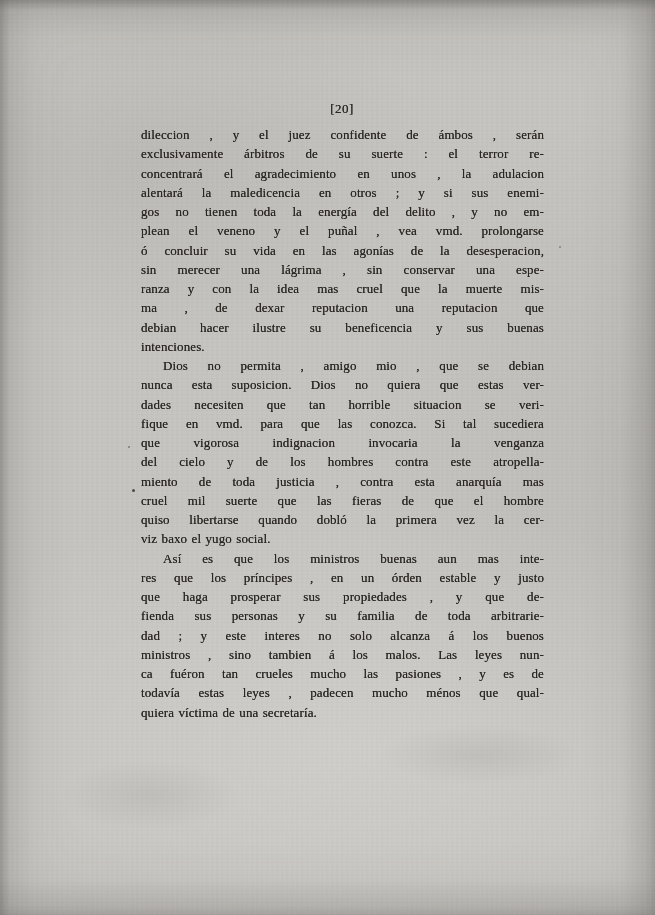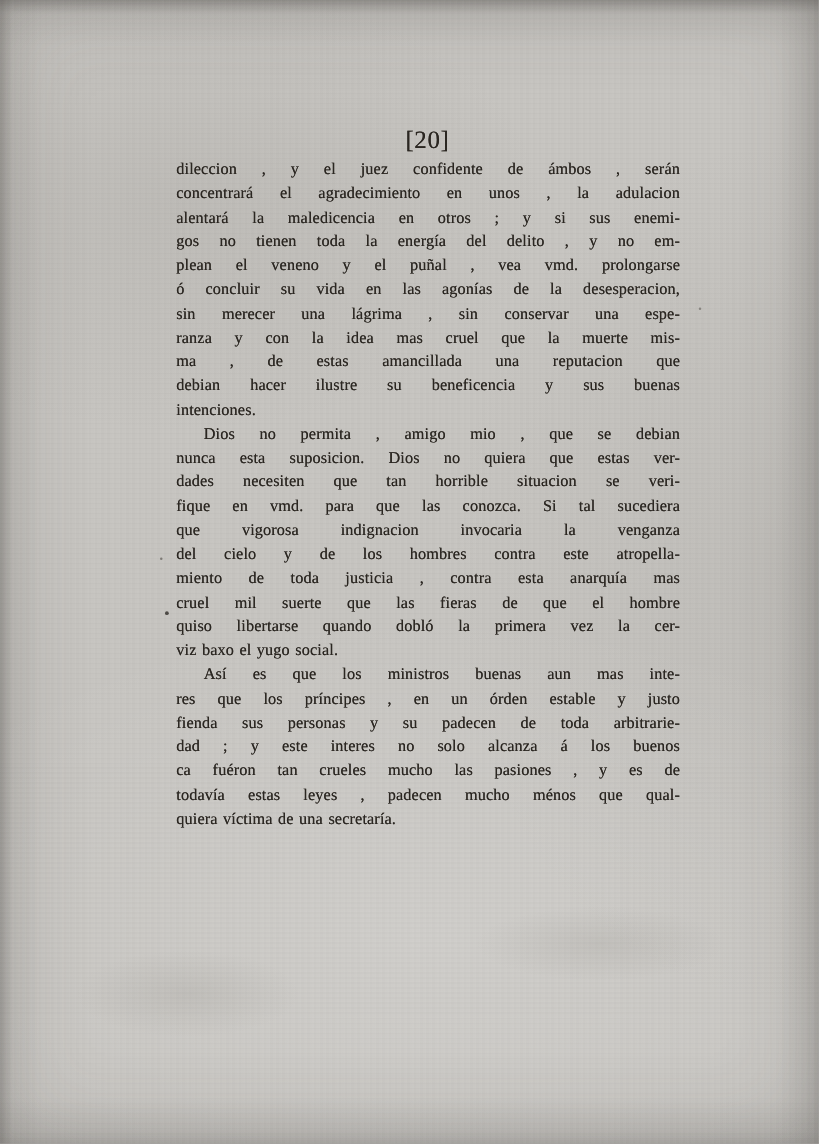--- a/index.html
+++ b/index.html
@@ -24,21 +24,21 @@
     box-shadow: inset 0 0 70px rgba(72,69,64,0.22), inset 0 0 10px rgba(72,69,64,0.18);
     font-family: "Liberation Serif", "DejaVu Serif", serif;
     color: #2b2722;
   }
   .page-number {
     position: absolute;
     top: 101px;
     left: 141px;
     width: 402px;
     text-align: center;
-    font-size: 20px;
+    font-size: 13px;
     letter-spacing: 0.5px;
     text-shadow: 0 0 0.5px rgba(43,39,34,0.85);
   }
   .body-text {
     position: absolute;
     top: 125px;
     left: 141px;
     width: 403px;
     font-size: 13px;
     line-height: 19.25px;
@@ -67,48 +67,51 @@
 </style>
 </head>
 <body>
 
 <div class="scan-page">
   <div class="page-number">[20]</div>
 
   <div class="body-text" id="body-text">
       <p class="para">
         <span class="line">dileccion , y el juez confidente de ámbos , serán</span>
+        <span class="line">exclusivamente árbitros de su suerte : el terror re-</span>
         <span class="line">concentrará el agradecimiento en unos , la adulacion</span>
         <span class="line">alentará la maledicencia en otros ; y si sus enemi-</span>
         <span class="line">gos no tienen toda la energía del delito , y no em-</span>
         <span class="line">plean el veneno y el puñal , vea vmd. prolongarse</span>
         <span class="line">ó concluir su vida en las agonías de la desesperacion,</span>
         <span class="line">sin merecer una lágrima , sin conservar una espe-</span>
         <span class="line">ranza y con la idea mas cruel que la muerte mis-</span>
-        <span class="line">ma , de estas amancillada una reputacion que</span>
+        <span class="line">ma , de dexar reputacion una reputacion que</span>
         <span class="line">debian hacer ilustre su beneficencia y sus buenas</span>
         <span class="line last">intenciones.</span>
       </p>
       <p class="para indent">
         <span class="line">Dios no permita , amigo mio , que se debian</span>
         <span class="line">nunca esta suposicion. Dios no quiera que estas ver-</span>
         <span class="line">dades necesiten que tan horrible situacion se veri-</span>
         <span class="line">fique en vmd. para que las conozca. Si tal sucediera</span>
         <span class="line">que vigorosa indignacion invocaria la venganza</span>
         <span class="line">del cielo y de los hombres contra este atropella-</span>
         <span class="line">miento de toda justicia , contra esta anarquía mas</span>
         <span class="line">cruel mil suerte que las fieras de que el hombre</span>
         <span class="line">quiso libertarse quando dobló la primera vez la cer-</span>
         <span class="line last">viz baxo el yugo social.</span>
       </p>
       <p class="para indent">
         <span class="line">Así es que los ministros buenas aun mas inte-</span>
         <span class="line">res que los príncipes , en un órden estable y justo</span>
-        <span class="line">fienda sus personas y su padecen de toda arbitrarie-</span>
+        <span class="line">que haga prosperar sus propiedades , y que de-</span>
+        <span class="line">fienda sus personas y su familia de toda arbitrarie-</span>
         <span class="line">dad ; y este interes no solo alcanza á los buenos</span>
+        <span class="line">ministros , sino tambien á los malos. Las leyes nun-</span>
         <span class="line">ca fuéron tan crueles mucho las pasiones , y es de</span>
         <span class="line">todavía estas leyes , padecen mucho ménos que qual-</span>
         <span class="line last">quiera víctima de una secretaría.</span>
       </p>
     </div>
 
   <span class="speck" style="left:132px; top:489px; width:3px; height:3px;"></span>
   <span class="speck" style="left:128px; top:446px; width:2px; height:2px; opacity:.6;"></span>
   <span class="speck" style="left:559px; top:246px; width:2px; height:2px; opacity:.5;"></span>
   <span class="smudge" style="left:380px; top:725px; width:200px; height:60px;"></span>

